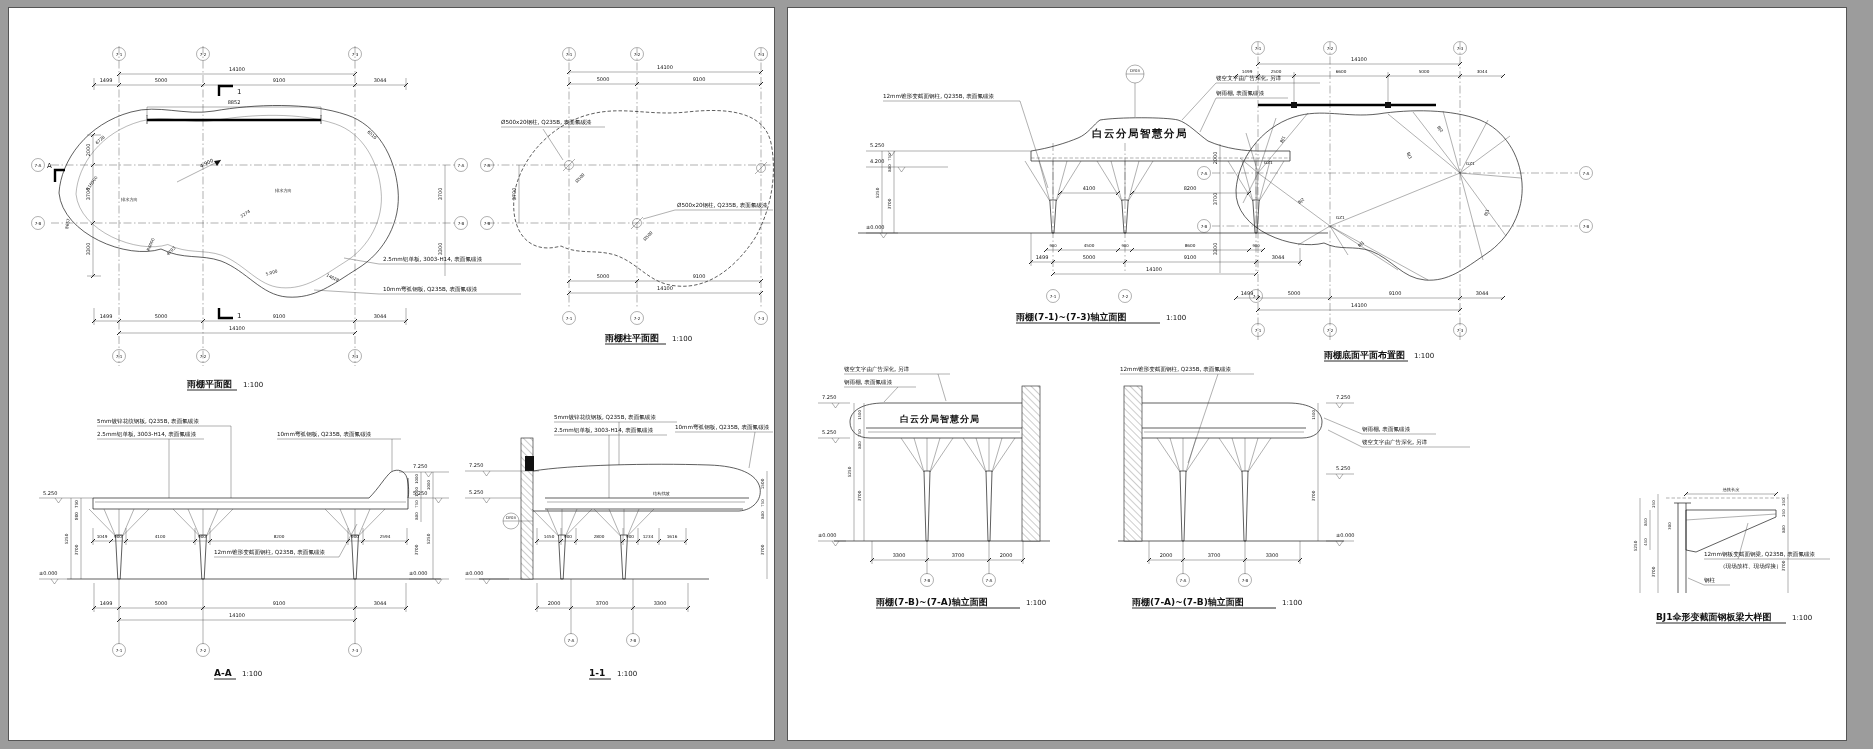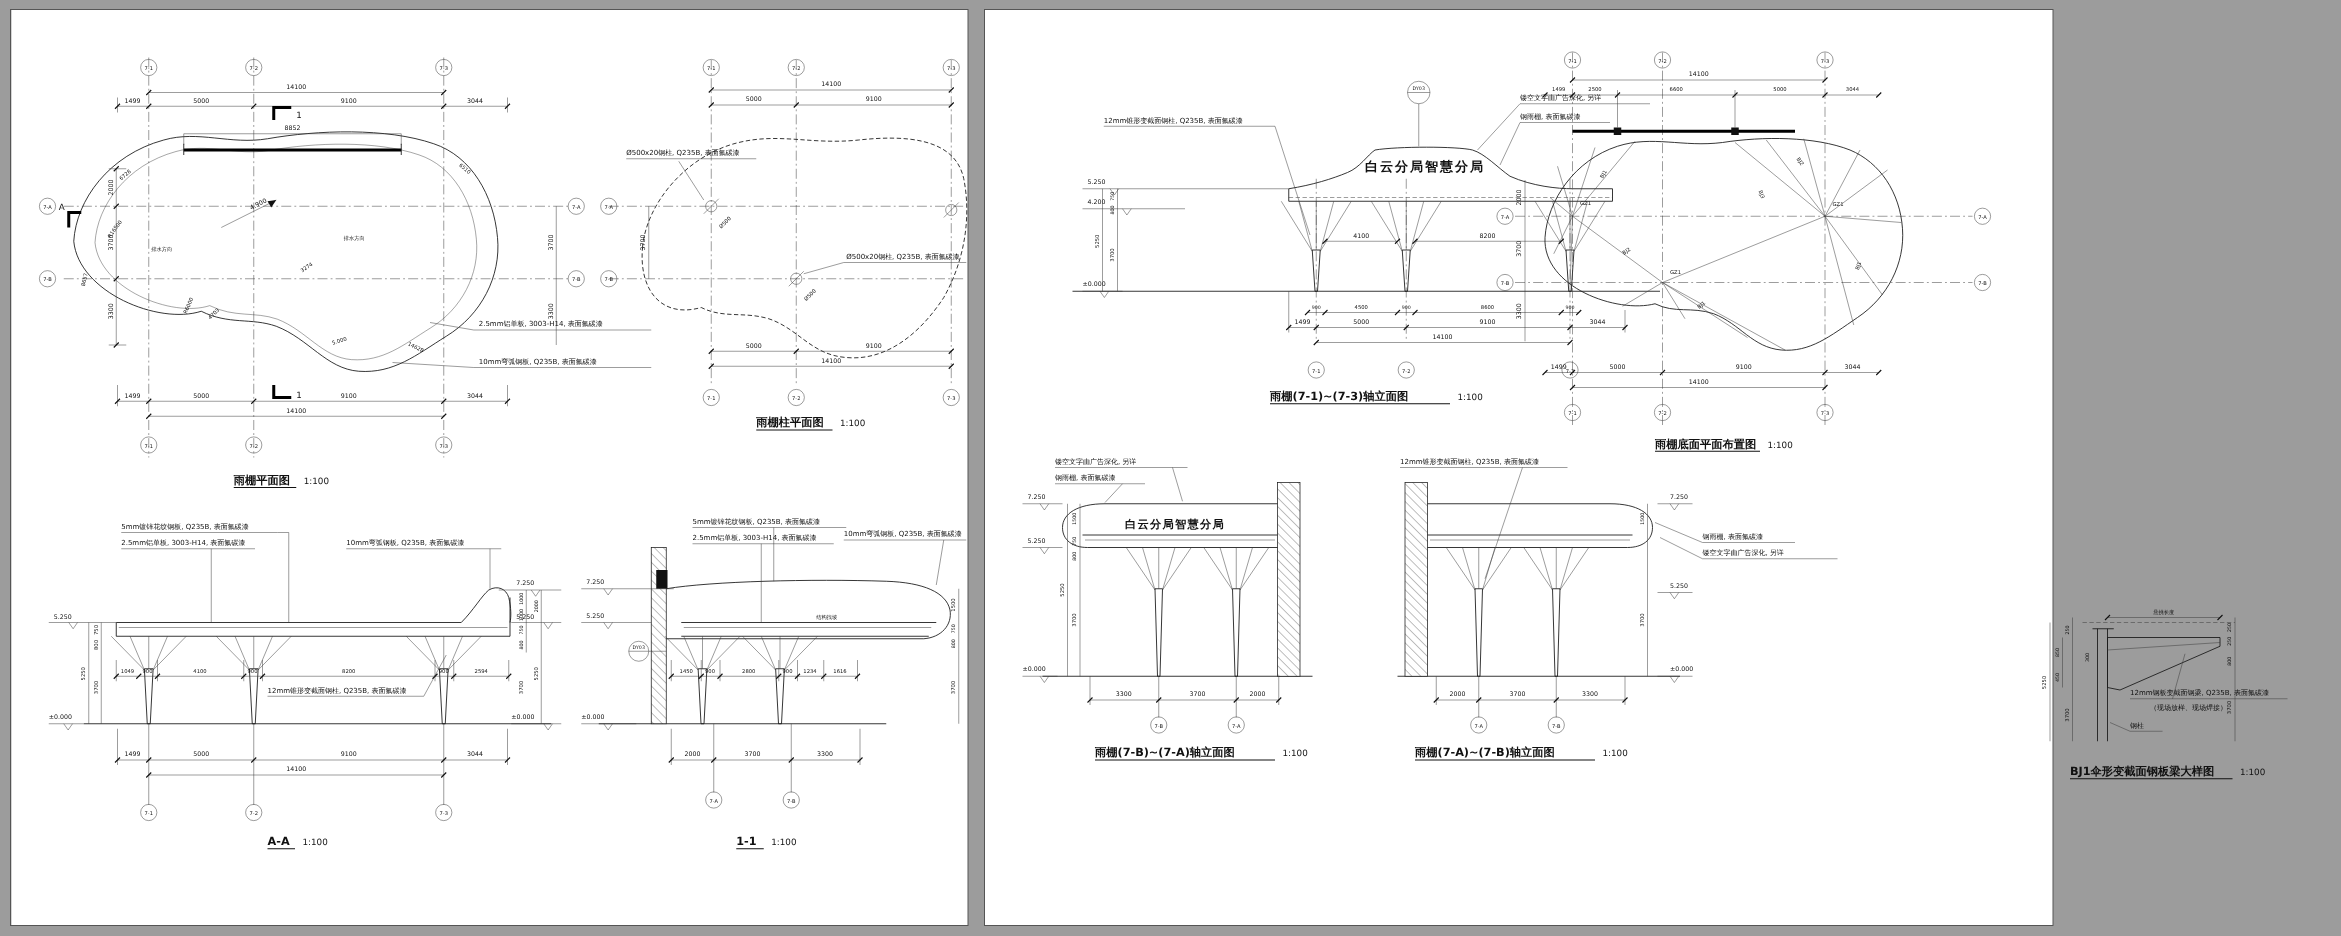--- a/index.html
+++ b/index.html
@@ -1,19 +1,19 @@
 <!DOCTYPE html>
 <html><head>
 <meta charset="utf-8">
 <style>
   html,body{margin:0;padding:0;background:#9c9c9c;width:1873px;height:749px;overflow:hidden;
     font-family:"DejaVu Sans","Liberation Sans",sans-serif;}
   .sheet{position:absolute;background:#fff;border:1px solid #555;box-sizing:border-box;}
   #sheetL{left:8px;top:7px;width:767px;height:734px;}
-  #sheetR{left:787px;top:7px;width:856px;height:734px;}
+  #sheetR{left:787px;top:7px;width:1060px;height:734px;}
   svg{position:absolute;left:0;top:0;}
   svg text{font-family:"DejaVu Sans","Liberation Sans",sans-serif;fill:#111;}
   .d{font-size:5px}.d4{font-size:4.2px}.d38{font-size:3.8px}
   .an{font-size:5.6px}.ti{font-size:9px;font-weight:bold}.sc{font-size:7px}
   .bu{font-size:4.1px;text-anchor:middle}
   .ban{font-size:10.5px;font-weight:bold;text-anchor:middle;letter-spacing:1.5px}
   .ban2{font-size:9px;font-weight:bold;text-anchor:middle;letter-spacing:1px}
   .mid{text-anchor:middle}
   .ln{stroke:#1a1a1a;stroke-width:.7;fill:none}
   .tn{stroke:#3a3a3a;stroke-width:.4;fill:none}

